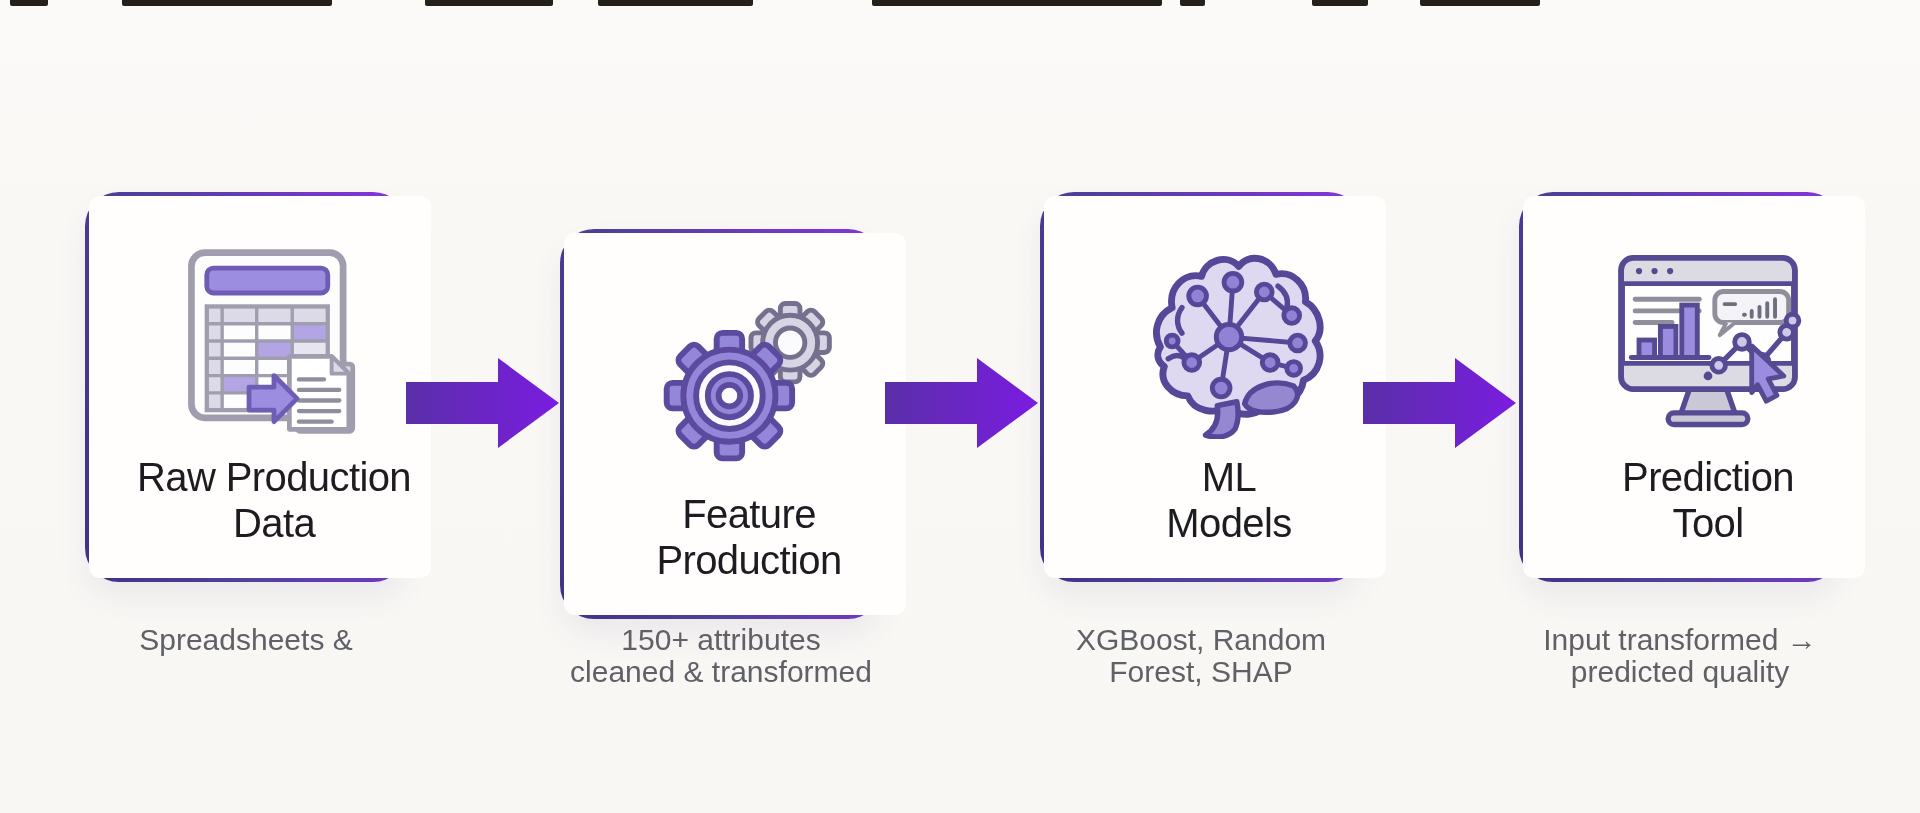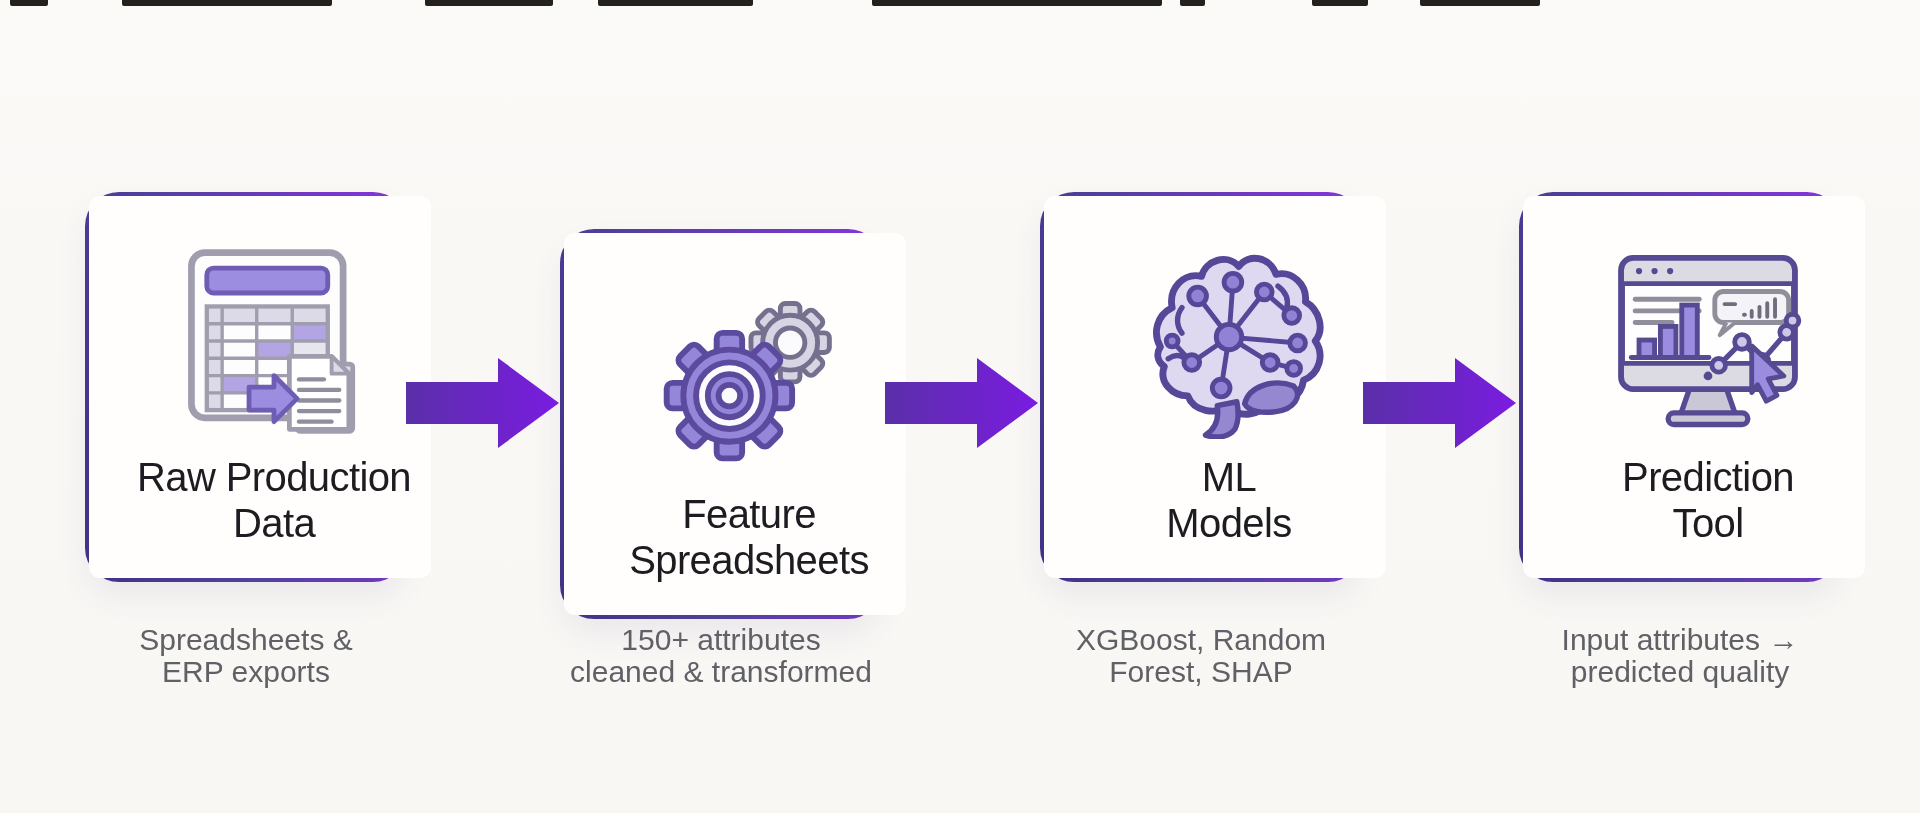--- a/index.html
+++ b/index.html
@@ -127,21 +127,21 @@
               <circle r="47"></circle>
             </g>
             <circle r="34" fill="#fbfbfd" stroke="#5b4a9e" stroke-width="6"></circle>
             <circle r="22" fill="#9486d8" stroke="#5b4a9e" stroke-width="6"></circle>
             <circle r="11" fill="#fbfbfd" stroke="#5b4a9e" stroke-width="6"></circle>
           </g>
         </svg>
       </div>
       <div class="card-title">
         <div>Feature</div>
-        <div>Spreadsheets</div>
+        <div>Production</div>
       </div>
     </div>
   </div>
 
   <div class="card c3">
     <div class="card-inner">
       <div class="icon-wrap">
         <svg width="196" height="196" viewBox="0 0 200 200">
           <path d="M30,106 C22,92 26,74 42,66 C38,46 54,30 72,34 C76,18 98,10 110,24
                    C120,10 142,14 148,32 C164,28 180,42 178,60 C192,68 198,88 188,100
@@ -269,28 +269,27 @@
         <stop offset="0" stop-color="#5a2fa8"></stop>
             <stop offset="1" stop-color="#7a1ce0"></stop>
       </linearGradient>
         </defs>
       <polygon points="0,25 92,25 92,1 153,46 92,91 92,67 0,67" fill="url(#ag3)"></polygon>
     </svg>
   </div>
 
   <div class="caption cap1">
     <div>Spreadsheets &amp;</div>
-    <div>ERP exports</div>
   </div>
   <div class="caption cap2">
     <div>150+ attributes</div>
     <div>cleaned &amp; transformed</div>
   </div>
   <div class="caption cap3">
     <div>XGBoost, Random</div>
     <div>Forest, SHAP</div>
   </div>
   <div class="caption cap4">
-    <div>Input attributes →</div>
+    <div>Input transformed →</div>
     <div>predicted quality</div>
   </div>
 
 </div>
 
 </body></html>

